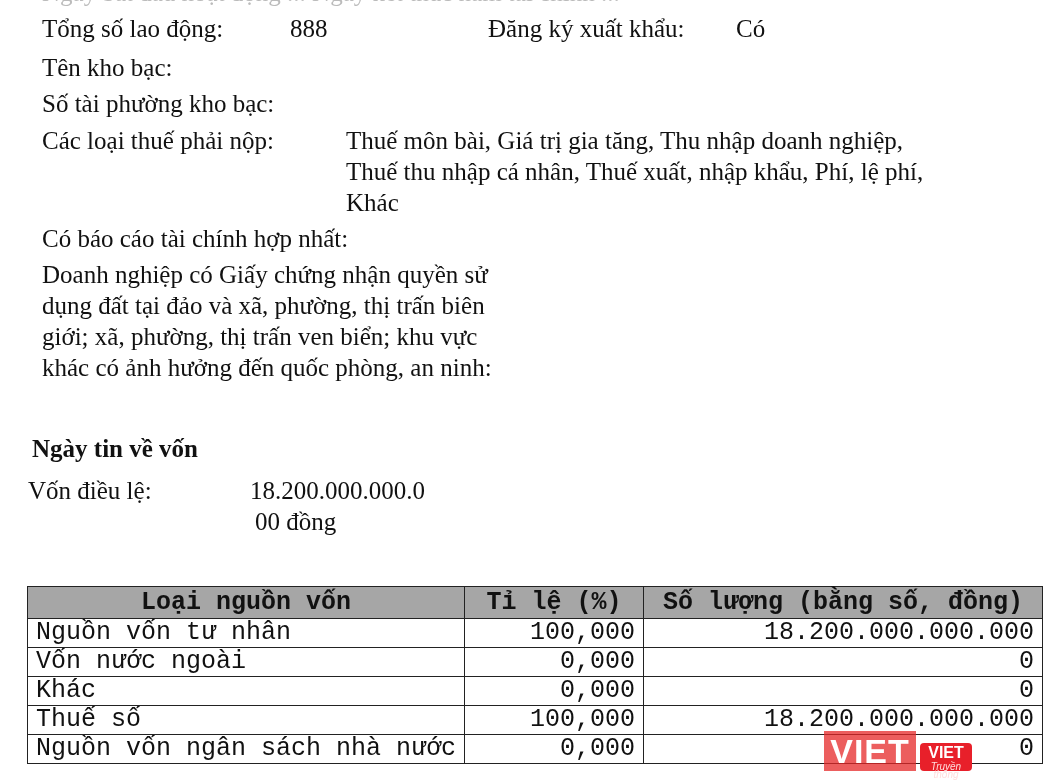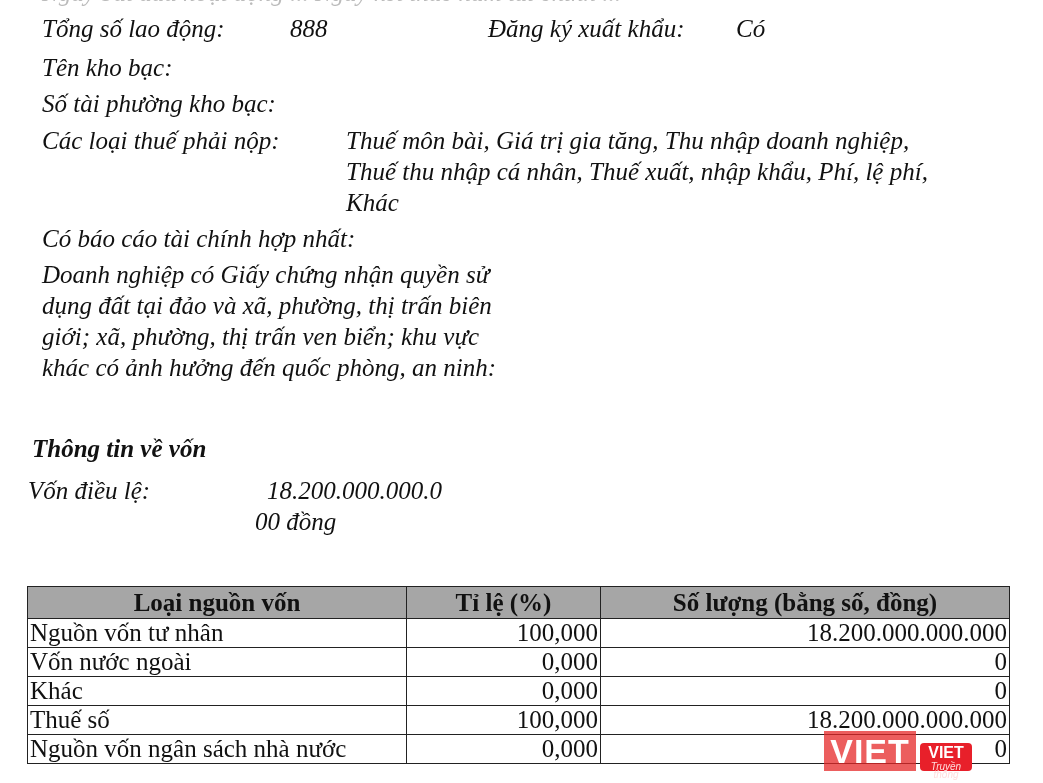--- a/index.html
+++ b/index.html
@@ -1,36 +1,37 @@
 <!DOCTYPE html>
 <html><head>
   <meta charset="utf-8">
   <style>
     html, body { margin: 0; padding: 0; background: #ffffff; }
     body {
       width: 1043px; height: 783px; overflow: hidden; position: relative;
       font-family: "Liberation Serif", "DejaVu Serif", serif;
       color: #111111;
     }
-    .abs { position: absolute; white-space: nowrap; font-style: italic; }
+    .abs { position: absolute; white-space: nowrap; }
     .txt { font-size: 25px; line-height: 30px; }
     .it { }
     .bold { font-weight: bold; }
     .cropped-line { color: #bbbbbb; }
 
     table.capital {
       position: absolute; left: 27px; top: 586px;
       border-collapse: collapse;
       font-size: 25px;
     }
     table.capital th, table.capital td {
       border: 1.5px solid #222222;
-      padding: 0 2px;
+      padding: 0 8px;
       height: 28px; line-height: 28px;
       white-space: nowrap;
+      font-family: Liberation Mono, monospace;
     }
     table.capital th {
       background: #a6a6a6; font-weight: bold; text-align: center; height: 31px;
     }
     table.capital td.num { text-align: right; }
     .col1 { width: 374px; }
     .col2 { width: 189px; }
     .col3 { width: 404px; }
 
     .watermark {
@@ -70,23 +71,23 @@
 <div class="abs txt it" style="left:346px; top:157px;">Thuế thu nhập cá nhân, Thuế xuất, nhập khẩu, Phí, lệ phí,</div>
 <div class="abs txt it" style="left:346px; top:188px;">Khác</div>
 
 <div class="abs txt" style="left:42px; top:224px;text-align:right;">Có báo cáo tài chính hợp nhất:</div>
 
 <div class="abs txt" style="left:42px; top:260px;">Doanh nghiệp có Giấy chứng nhận quyền sử</div>
 <div class="abs txt" style="left:42px; top:291px;">dụng đất tại đảo và xã, phường, thị trấn biên</div>
 <div class="abs txt" style="left:42px; top:322px;">giới; xã, phường, thị trấn ven biển; khu vực</div>
 <div class="abs txt" style="left:42px; top:353px;">khác có ảnh hưởng đến quốc phòng, an ninh:</div>
 
-<div class="abs txt bold" style="left:32px; top:434px;">Thông tin về vốn</div>
+<div class="abs txt bold" style="left:32px; top:434px;">Ngày tin về vốn</div>
 <div class="abs txt" style="left:28px; top:476px;">Vốn điều lệ:</div>
-<div class="abs txt it" style="left:267px; top:476px;">18.200.000.000.0</div>
+<div class="abs txt it" style="left:250px; top:476px;">18.200.000.000.0</div>
 <div class="abs txt it" style="left:255px; top:507px;">00 đồng</div>
 
 <table class="capital">
   <thead>
     <tr>
       <th class="col1">Loại nguồn vốn</th>
       <th class="col2">Tỉ lệ (%)</th>
       <th class="col3">Số lượng (bằng số, đồng)</th>
     </tr>
   </thead>

